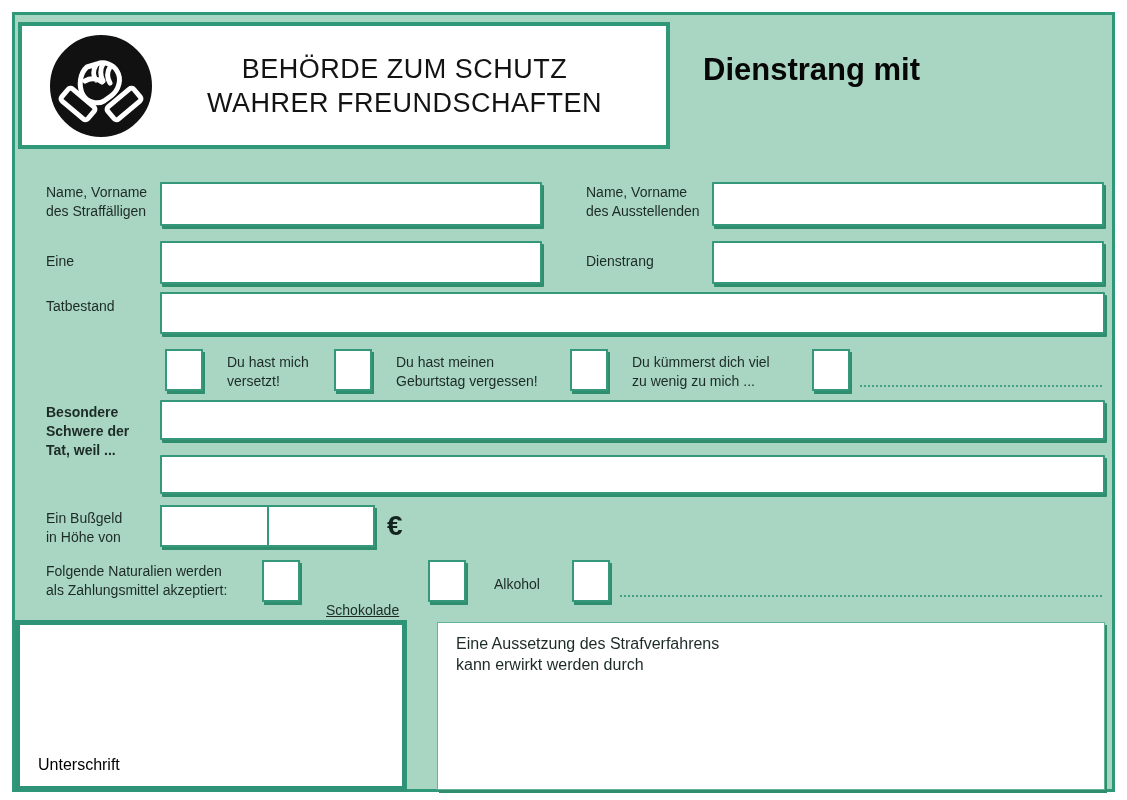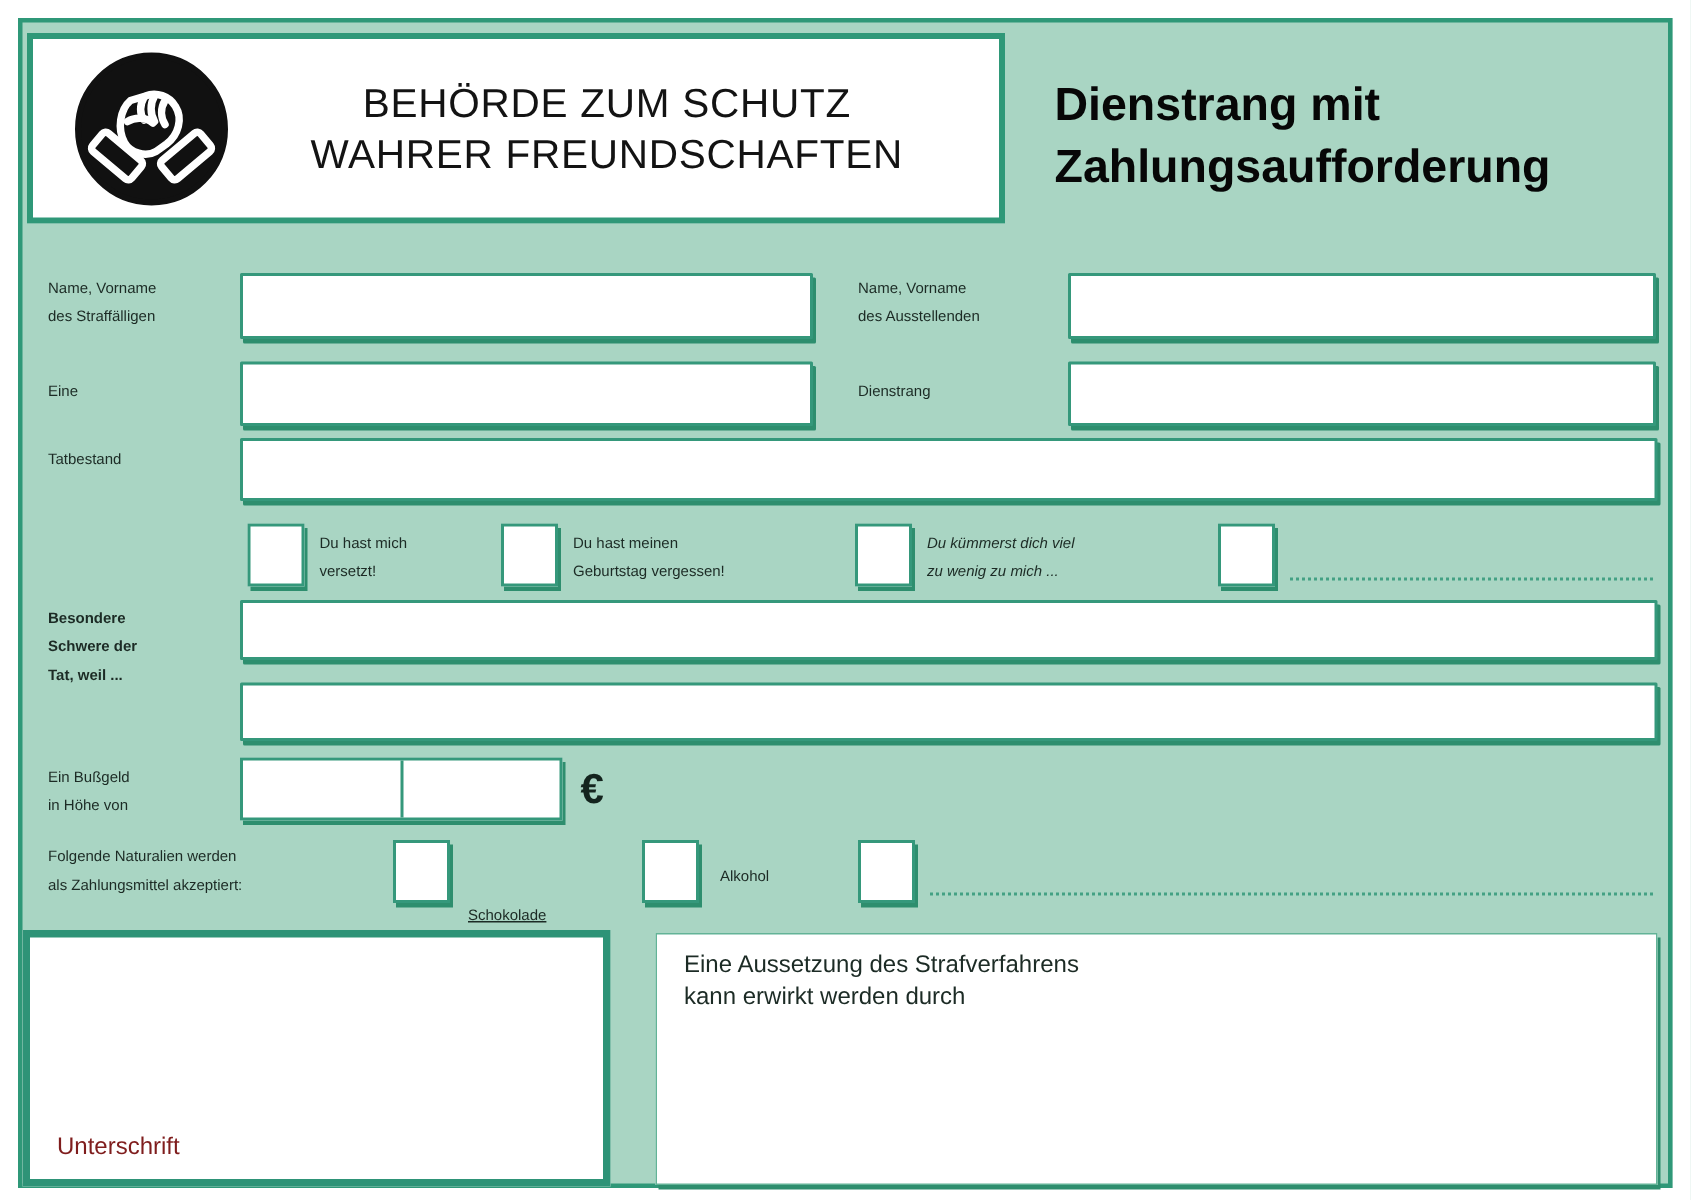--- a/index.html
+++ b/index.html
@@ -14,39 +14,39 @@
                 background:#ffffff; border:4px solid #2f9878;
                 display:flex; align-items:center;padding-left:11px; }
   .logo-wrap { flex:0 0 auto; margin-left:16px; width:104px; height:104px; }
   .agency { flex:1 1 auto; text-align:center; color:#131313;
             font-size:27px; line-height:34px; letter-spacing:0.5px;
             padding-right:10px; }
   .warn-title { position:absolute; left:688px; top:34px; color:#070707;
                 font-size:31px; line-height:41px; font-weight:bold; }
 
   
-  .lbl { position:absolute; color:#1c2b25; font-size:10px; line-height:19px; }
+  .lbl { position:absolute; color:#1c2b25; font-size:14px; line-height:19px;margin-left:14px; }
   .input-box { position:absolute; background:#ffffff; border:2px solid #35987b;
                box-shadow:2px 3px 0 #2e8e6e; border-radius:1px; }
   .cbx { position:absolute; width:38px; height:42px; background:#ffffff;
          border:2px solid #35987b; box-shadow:2px 3px 0 #2e8e6e; }
   .dotted { position:absolute; border-bottom:2px dotted #44a184; height:2px; }
 
   
   .fine-box { position:absolute; left:145px; top:490px; width:215px; height:42px;
               background:#ffffff; border:2px solid #35987b; box-shadow:2px 3px 0 #2e8e6e;
               display:flex; }
   .fine-cell { flex:1 1 50%; }
   .fine-divider { width:2px; background:#35987b; }
   .euro { position:absolute; left:372px; top:495px; font-size:28px; font-weight:bold; color:#14241e; }
 
   
   .signature-box { position:absolute; left:0px; top:605px; width:392px; height:171px;
                    background:#ffffff; border:5px solid #2e9377; }
-  .signature-lbl { position:absolute; left:18px; bottom:12px; color:#7f1d1d; font-size:16px;text-align:right; }
+  .signature-lbl { position:absolute; left:18px; bottom:12px; color:#000000; font-size:16px;text-align:right; }
   .suspension-box { position:absolute; left:422px; top:607px; width:668px; height:168px;
                     background:#ffffff; border:1px solid #63b397; box-shadow:2px 3px 0 #2e8e6e; }
   .suspension-caption { position:absolute; left:18px; top:10px; color:#1c2b25;
                         font-size:16px; line-height:21px; }
 </style>
 </head>
 <body>
 
 <div class="page">
   <div class="card">
@@ -72,21 +72,20 @@
         </svg>
       </div>
       <div class="agency">
         <div>BEHÖRDE ZUM SCHUTZ</div>
         <div>WAHRER FREUNDSCHAFTEN</div>
       </div>
     </div>
 
     <div class="warn-title">
       <div>Dienstrang mit</div>
-      <div>Zahlungsaufforderung</div>
     </div>
 
     <div class="lbl" style="left:17px; top:168px;">
       <div>Name, Vorname</div>
       <div>des Straffälligen</div>
     </div>
     <div class="input-box" style="left:145px; top:167px; width:382px; height:44px;"></div>
 
     <div class="lbl" style="left:557px; top:168px;">
       <div>Name, Vorname</div>
@@ -109,21 +108,21 @@
       <div>versetzt!</div>
     </div>
 
     <div class="cbx" style="left:319px; top:334px;"></div>
     <div class="lbl" style="left:367px; top:338px;">
       <div>Du hast meinen</div>
       <div>Geburtstag vergessen!</div>
     </div>
 
     <div class="cbx" style="left:555px; top:334px;"></div>
-    <div class="lbl" style="left:603px; top:338px;font-style:italic;">
+    <div class="lbl" style="left:603px; top:338px;">
       <div>Du kümmerst dich viel</div>
       <div>zu wenig zu mich ...</div>
     </div>
 
     <div class="cbx" style="left:797px; top:334px;"></div>
     <div class="dotted" style="left:845px; top:370px; width:242px;"></div>
 
     <div class="lbl" style="left:17px; top:388px;font-weight:bold;">
       <div>Besondere</div>
       <div>Schwere der</div>

